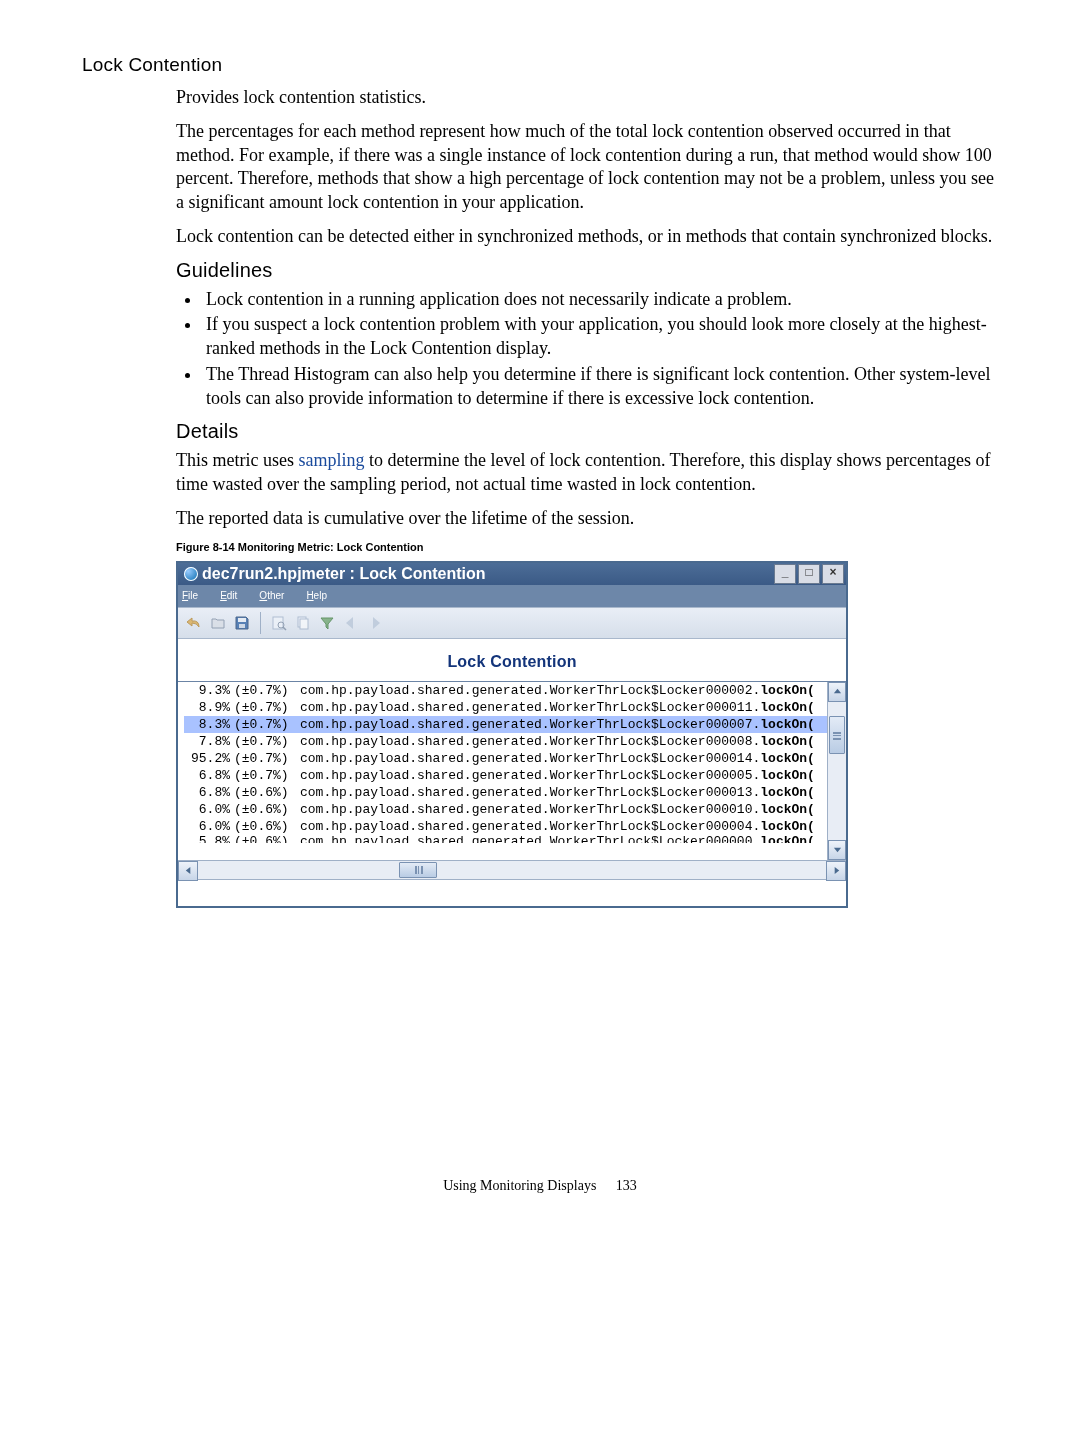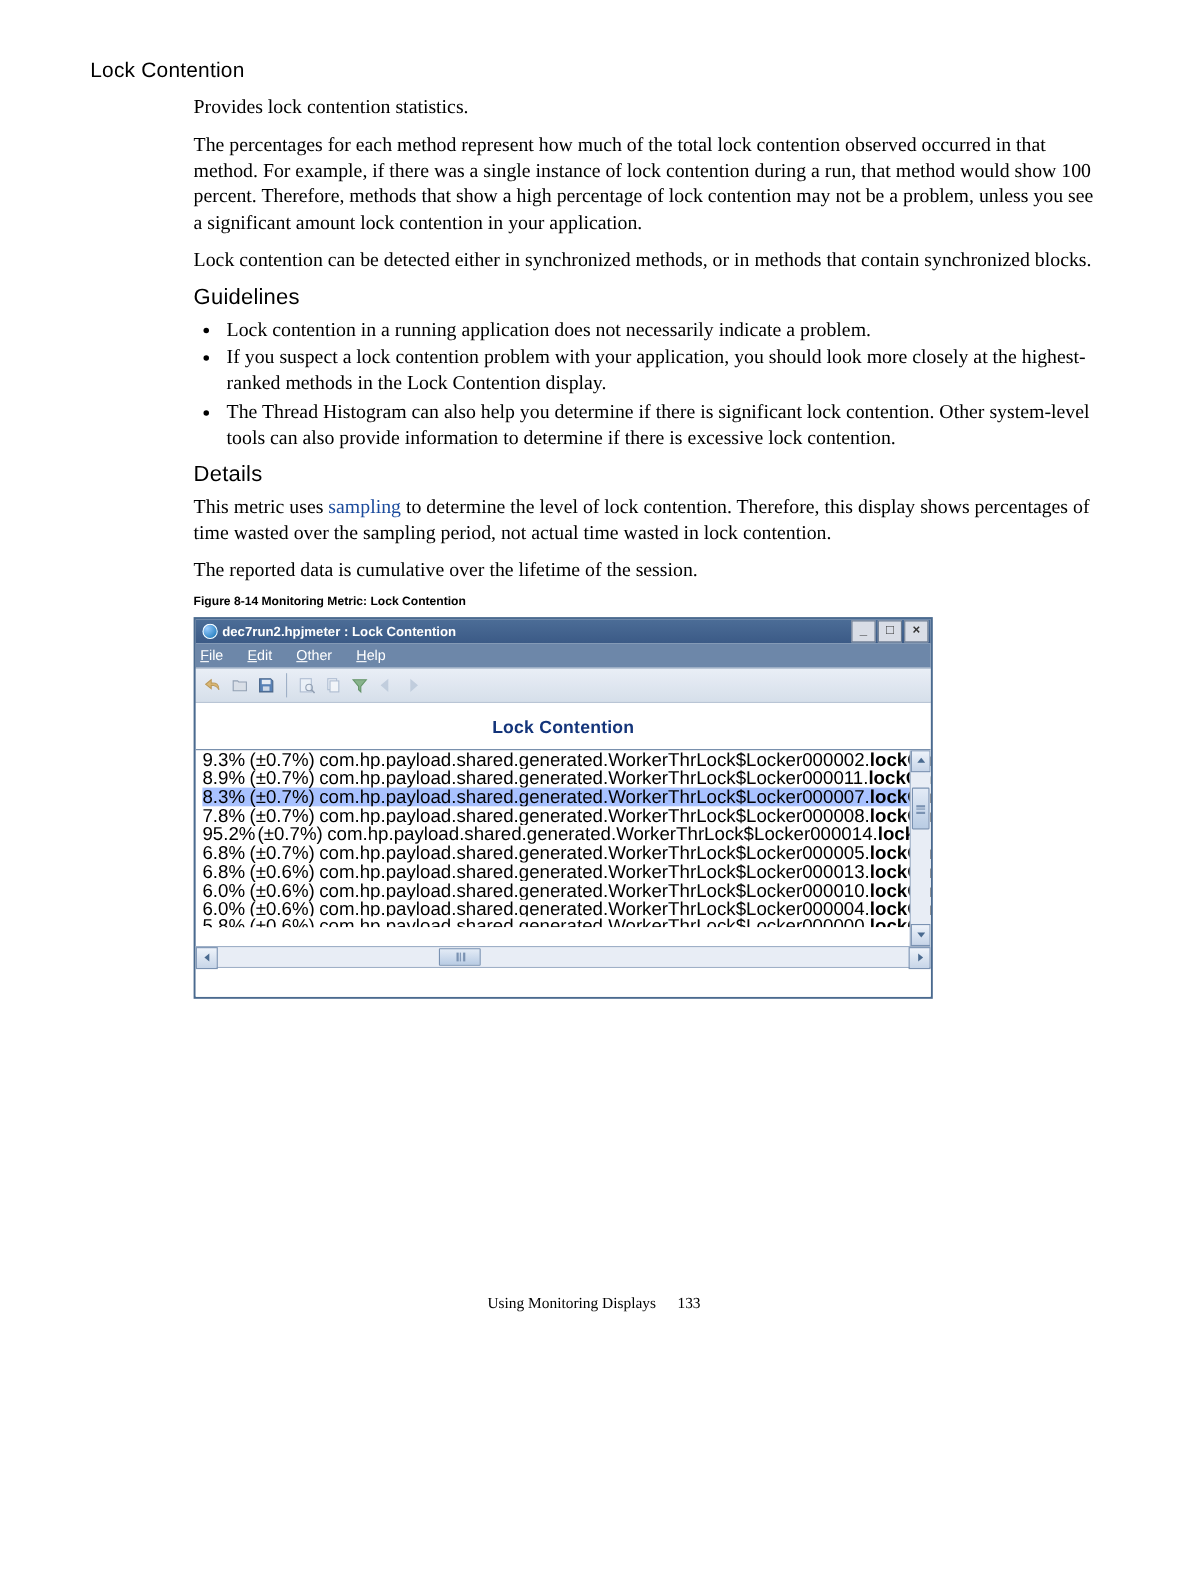--- a/index.html
+++ b/index.html
@@ -38,21 +38,21 @@
     align-items: center;
     padding: 0 2px;
   }
   .titlebar .app-icon {
     width: 14px; height: 14px;
     margin: 0 4px;
     border-radius: 50%;
     background: radial-gradient(circle at 30% 30%, #9cf, #06a);
     box-shadow: 0 0 0 1px #fff inset;
   }
-  .titlebar .title-text { color: #fff; font-weight: bold; flex: 1; font-size: 12px; }
+  .titlebar .title-text { color: #fff; font-weight: bold; flex: 1; font-size: 16px; }
   .win-controls { display: flex; }
   .win-btn {
     width: 20px; height: 18px;
     background: #d9dde6;
     border: 1px solid #6a7a90;
     margin-left: 2px;
     font-size: 12px;
     line-height: 14px;
     text-align: center;
     font-weight: bold;
@@ -60,21 +60,21 @@
     font-family: Arial, sans-serif;
   }
   .menubar {
     height: 22px;
     background: #6d87a9;
     display: flex;
     align-items: center;
     padding: 0 4px;
     gap: 22px;
     color: #fff;
-    font-size: 13px;
+    font-size: 10px;
   }
   .menubar span { cursor: default; }
   .underline-first::first-letter { text-decoration: underline; }
   .toolbar {
     height: 30px;
     background: linear-gradient(#e9eef6, #d6dfea);
     border-top: 1px solid #a9b8cc;
     border-bottom: 1px solid #a9b8cc;
     display: flex;
     align-items: center;
@@ -99,22 +99,22 @@
     letter-spacing: 0.2px;
   }
   .list-viewport {
     position: relative;
     height: 178px;
     border-top: 1px solid #6b84a5;
     overflow: hidden;
   }
   .list-inner {
     padding: 0 0 0 6px;
-    font-family: Liberation Sans, sans-serif;
-    font-size: 17px;
+    font-family: Liberation Mono, monospace;
+    font-size: 13px;
     line-height: 17px;
     white-space: nowrap;
     position: absolute;
     left: 0; right: 18px; top: 0;
   }
   .row { display: flex; }
   .row.sel { background: #a9c2ff; }
   .row .pct { width: 46px; text-align: right; padding-right: 4px; }
   .row .tol { width: 62px; padding-right: 4px; }
   .row .method { flex: none; overflow: hidden; white-space: nowrap; }

